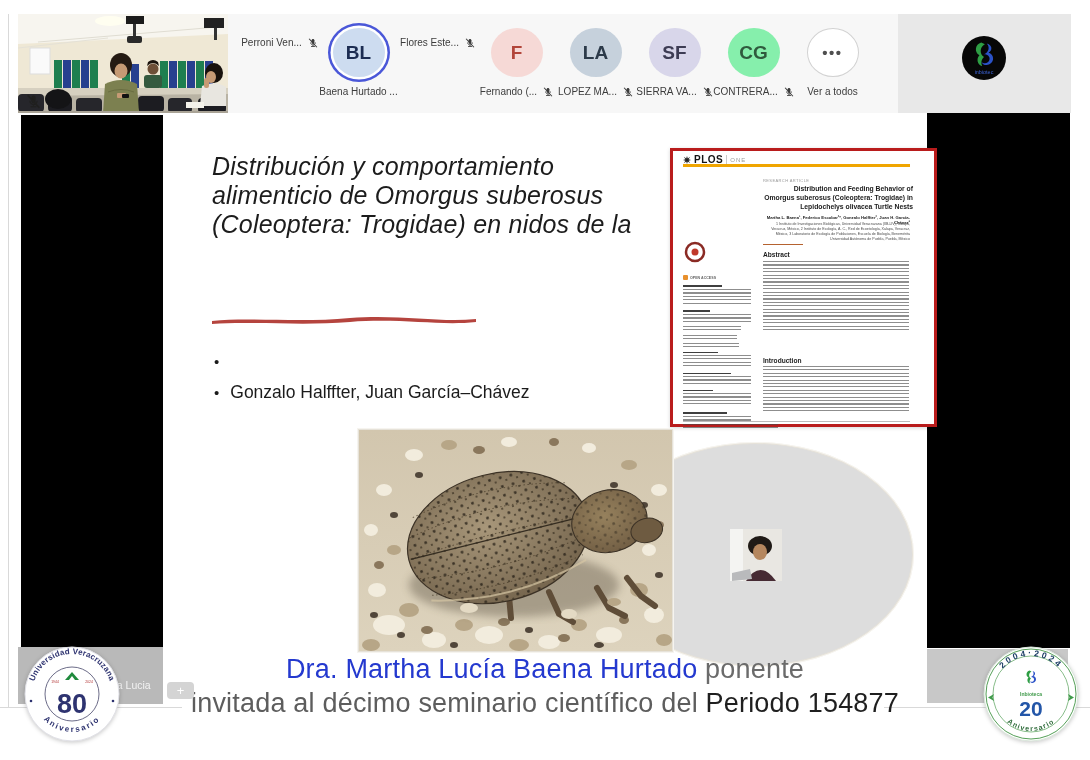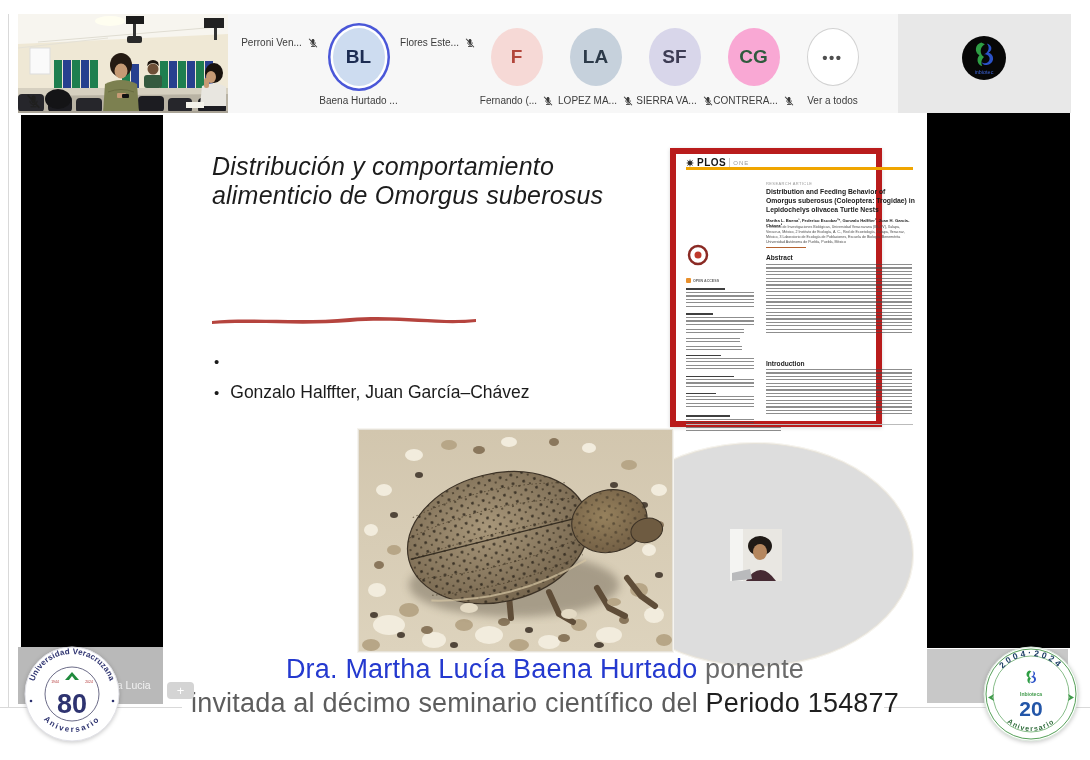--- a/index.html
+++ b/index.html
@@ -15,21 +15,21 @@
   .strip-bg{position:absolute;top:14px;height:99px;}
   .strip-light{left:228px;width:670px;background:#f7f7f7;}
   .strip-dark{left:898px;width:173px;background:#e8e8e8;}
 
   .room-tile{position:absolute;left:18px;top:14px;width:210px;height:99px;background:#efe9da;}
   .room-tile svg.scene{display:block;width:210px;height:99px;}
   .mic-badge{position:absolute;left:8px;bottom:4px;width:15px;height:15px;color:#20201f;}
 
   .prow{position:absolute;left:240px;top:14px;height:99px;display:flex;}
   .pt{width:79px;display:flex;flex-direction:column;align-items:center;padding-top:14px;cursor:default;}
-  .av{width:52px;height:58px;border-radius:50%;display:flex;align-items:center;justify-content:center;
+  .av{width:52px;height:49px;border-radius:50%;display:flex;align-items:center;justify-content:center;
       font-weight:700;font-size:19px;flex:none;}
   .av.photo{overflow:hidden;background:#ddd;}
   .av.photo svg{display:block;width:52px;height:52px;}
   .av.ring{box-shadow:0 0 0 2.5px #ffffff,0 0 0 5px #4a57d8;}
   .av.more{background:#fff;border:1px solid #d2d2d2;color:#4f4f4f;font-size:15px;letter-spacing:1.5px;
            font-weight:700;box-sizing:border-box;}
   .lbl{margin-top:9px;display:flex;align-items:center;gap:6px;font-size:10px;color:#3c3c3c;white-space:nowrap;}
   .lbl svg{width:10px;height:10px;color:#3b3b3b;flex:none;}
 
   .org-avatar{position:absolute;left:962px;top:36px;width:44px;height:44px;border-radius:50%;
@@ -42,22 +42,22 @@
   .pr{left:927px;top:113px;width:143px;height:535px;}
 
   .s-title{position:absolute;left:212px;top:152px;width:500px;font-style:italic;font-size:25px;
            line-height:29px;color:#1c1c1c;letter-spacing:.2px;}
   .s-underline{position:absolute;left:210px;top:312px;width:270px;height:18px;}
   .s-authors{position:absolute;left:214px;top:346px;font-size:17.5px;color:#1b1b1b;line-height:31px;}
   .s-authors .row{display:flex;align-items:baseline;gap:11px;}
   .s-authors .dot{font-size:15px;}
 
   
-  .paper{position:absolute;left:670px;top:148px;width:212px;height:279px;background:#fff;
-         border:6px solid #b91c1c;box-shadow:0 1px 4px rgba(0,0,0,.16);box-sizing:border-box;}
+  .paper{position:absolute;left:670px;top:148px;width:267px;height:279px;background:#fff;
+         border:3px solid #b91c1c;box-shadow:0 1px 4px rgba(0,0,0,.16);box-sizing:border-box;text-align:right;}
   .paper *{box-sizing:border-box;}
   .p-logo{position:absolute;left:10px;top:3px;display:flex;align-items:center;gap:3px;}
   .p-logo svg{width:8px;height:8px;}
   .p-logo .plos{font-size:10px;font-weight:800;color:#141414;letter-spacing:.5px;}
   .p-logo .div{width:1px;height:9px;background:#c9c9c9;}
   .p-logo .one{font-size:6px;color:#9a9a9a;letter-spacing:1px;}
   .p-rule{position:absolute;left:10px;top:13px;width:227px;height:2.5px;background:#f0a500;}
   .p-kicker{position:absolute;left:90px;top:27px;font-size:4px;color:#999;letter-spacing:.4px;}
   .p-title{position:absolute;left:90px;top:33px;width:150px;font-size:6.8px;font-weight:700;
            color:#1a1a1a;line-height:9px;}
@@ -280,21 +280,21 @@
       </div>
       <div class="lbl">
           <span>SIERRA VA...</span>
           <svg>
             <use href="#micoff"></use>
           </svg>
         </div>
     </div>
 
     <div class="pt">
-      <div class="av" style="background:#f9a8d4;color:#2f5a3d">
+      <div class="av" style="background:#86efac;color:#2f5a3d">
         <span>CG</span>
       </div>
       <div class="lbl">
           <span>CONTRERA...</span>
           <svg>
             <use href="#micoff"></use>
           </svg>
         </div>
     </div>
 
@@ -314,20 +314,21 @@
       <text x="22" y="40" font-size="6" fill="#3b62d4" text-anchor="middle">inbiotec</text>
     </svg>
   </div>
 
   <div class="pillar pl"></div>
   <div class="pillar pr"></div>
 
   <div class="s-title">
     <div>Distribución y comportamiento</div>
     <div>alimenticio de Omorgus suberosus</div>
+    <div>(Coleoptera: Trogidae) en nidos de la</div>
   </div>
 
   <svg class="s-underline" viewBox="0 0 270 18">
     <path d="M2,9 C40,5 90,11 140,6 C190,2 230,11 266,7 L266,10 C230,14 190,6 140,10 C90,14 40,9 2,12 Z" fill="#b5443e"></path>
   </svg>
 
   <div class="s-authors">
     <div class="row">
         <span class="dot">•</span>
       </div>

